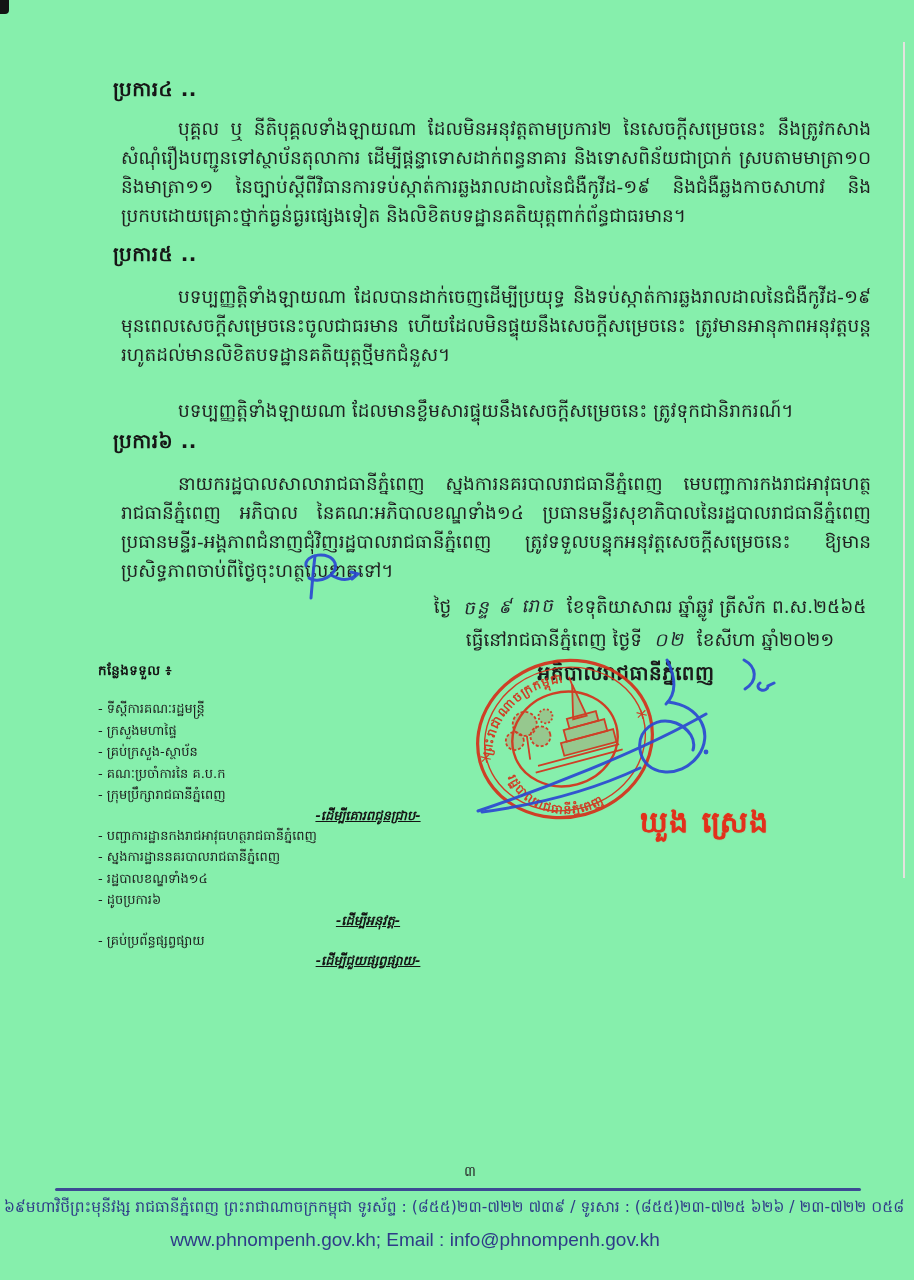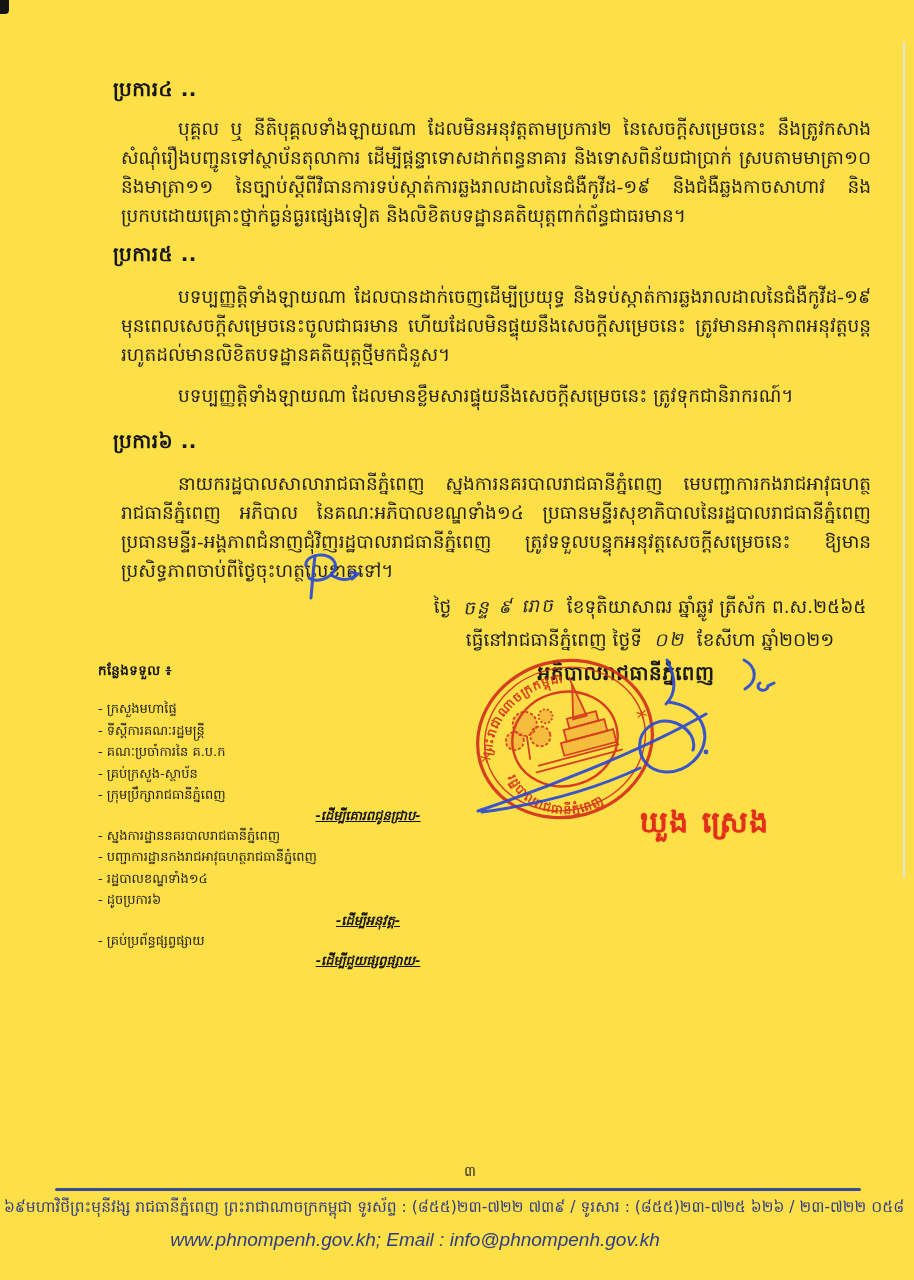--- a/index.html
+++ b/index.html
@@ -1,18 +1,18 @@
 <!DOCTYPE html>
 <html><head>
 <meta charset="utf-8">
 <style>
   html,body{margin:0;padding:0;background:#777;}
   .page{
     position:relative;width:914px;height:1280px;margin:0 auto;
-    background:#fde047;overflow:hidden;
+    background:#86efac;overflow:hidden;
     font-family:"DejaVu Sans", sans-serif;color:#1c1c1c;
   }
   .scan-corner{position:absolute;left:0;top:0;width:9px;height:14px;background:#141414;border-bottom-right-radius:4px;}
   .scan-edge{position:absolute;left:903px;top:42px;width:2px;height:836px;background:#e3e2de;}
   .art-head{position:absolute;left:113px;margin:0;font-size:20px;font-weight:bold;color:#161616;letter-spacing:.5px;}
   .body-p{position:absolute;left:113px;width:750px;margin:8px;font-size:18.5px;line-height:29px;text-align:justify;text-indent:57px;color:#1f1f1f;}
   .date-block{position:absolute;left:400px;top:590px;width:500px;text-align:center;}
   .date-line{font-size:18.5px;line-height:33px;color:#202020;white-space:nowrap;}
   .hand{display:inline-block;font-style:italic;transform:rotate(-2deg);color:#23242c;padding:0 6px;letter-spacing:2px;}
   .sign-title{position:absolute;left:416px;top:660px;width:420px;text-align:center;font-size:20px;font-weight:bold;color:#1b1b1b;letter-spacing:.5px;}
@@ -20,36 +20,36 @@
   .stamp-wrap{position:absolute;left:466px;top:654px;width:198px;height:174px;opacity:.93;}
   .ink-overlay{position:absolute;left:0;top:0;width:914px;height:1280px;pointer-events:none;}
   .recipients{position:absolute;left:98px;top:662px;width:342px;}
   .recipients-heading{font-size:13.5px;font-weight:bold;color:#141414;margin:0 0 16px 0;letter-spacing:.4px;}
   .recip-list{list-style:none;margin:0;padding:0;}
   .recip-item{font-size:13px;line-height:21.5px;color:#1d1d1d;}
   .recip-note{font-size:13px;line-height:19px;font-weight:bold;font-style:italic;text-decoration:underline;color:#141414;margin-left:198px;text-align:center;}
   .page-number{position:absolute;left:440px;top:1162px;width:60px;text-align:center;font-size:14px;color:#2a2a2a;}
   .footer-rule{position:absolute;left:55px;top:1188px;width:806px;height:3px;background:#3d4a94;border-radius:2px;}
   .footer-address{position:absolute;left:0;top:1197px;width:908px;text-align:center;font-size:15.5px;color:#2e3b88;}
-  .footer-web{position:absolute;left:0;top:1229px;width:830px;text-align:center;font-size:19px;color:#2e3b88;font-family:"Liberation Sans", sans-serif;font-style:italic;}
+  .footer-web{position:absolute;left:0;top:1229px;width:830px;text-align:center;font-size:19px;color:#2e3b88;font-family:"Liberation Sans", sans-serif;}
 </style>
 </head>
 <body>
 
 <div class="page">
 
   <div class="scan-corner"></div>
   <div class="scan-edge"></div>
 
   <h3 class="art-head" style="top:76px">ប្រការ៤ ..</h3>
   <p class="body-p" style="top:106px">បុគ្គល ឬ នីតិបុគ្គលទាំងឡាយណា ដែលមិនអនុវត្តតាមប្រការ២ នៃសេចក្ដីសម្រេចនេះ នឹងត្រូវកសាងសំណុំរឿងបញ្ជូនទៅស្ថាប័នតុលាការ ដើម្បីផ្ដន្ទាទោសដាក់ពន្ធនាគារ និងទោសពិន័យជាប្រាក់ ស្របតាមមាត្រា១០ និងមាត្រា១១ នៃច្បាប់ស្ដីពីវិធានការទប់ស្កាត់ការឆ្លងរាលដាលនៃជំងឺកូវីដ-១៩ និងជំងឺឆ្លងកាចសាហាវ និងប្រកបដោយគ្រោះថ្នាក់ធ្ងន់ធ្ងរផ្សេងទៀត និងលិខិតបទដ្ឋានគតិយុត្តពាក់ព័ន្ធជាធរមាន។</p>
 
   <h3 class="art-head" style="top:241px">ប្រការ៥ ..</h3>
   <p class="body-p" style="top:274px">បទប្បញ្ញត្តិទាំងឡាយណា ដែលបានដាក់ចេញដើម្បីប្រយុទ្ធ និងទប់ស្កាត់ការឆ្លងរាលដាលនៃជំងឺកូវីដ-១៩ មុនពេលសេចក្ដីសម្រេចនេះចូលជាធរមាន ហើយដែលមិនផ្ទុយនឹងសេចក្ដីសម្រេចនេះ ត្រូវមានអានុភាពអនុវត្តបន្តរហូតដល់មានលិខិតបទដ្ឋានគតិយុត្តថ្មីមកជំនួស។</p>
-  <p class="body-p" style="top:373px">បទប្បញ្ញត្តិទាំងឡាយណា ដែលមានខ្លឹមសារផ្ទុយនឹងសេចក្ដីសម្រេចនេះ ត្រូវទុកជានិរាករណ៍។</p>
+  <p class="body-p" style="top:388px">បទប្បញ្ញត្តិទាំងឡាយណា ដែលមានខ្លឹមសារផ្ទុយនឹងសេចក្ដីសម្រេចនេះ ត្រូវទុកជានិរាករណ៍។</p>
 
   <h3 class="art-head" style="top:428px">ប្រការ៦ ..</h3>
   <p class="body-p" style="top:461px">នាយករដ្ឋបាលសាលារាជធានីភ្នំពេញ ស្នងការនគរបាលរាជធានីភ្នំពេញ មេបញ្ជាការកងរាជអាវុធហត្ថរាជធានីភ្នំពេញ អភិបាល នៃគណៈអភិបាលខណ្ឌទាំង១៤ ប្រធានមន្ទីរសុខាភិបាលនៃរដ្ឋបាលរាជធានីភ្នំពេញ ប្រធានមន្ទីរ-អង្គភាពជំនាញជុំវិញរដ្ឋបាលរាជធានីភ្នំពេញ ត្រូវទទួលបន្ទុកអនុវត្តសេចក្ដីសម្រេចនេះ ឱ្យមានប្រសិទ្ធភាពចាប់ពីថ្ងៃចុះហត្ថលេខាតទៅ។</p>
 
   <div class="date-block">
     <div class="date-line">
       <span>ថ្ងៃ</span>
       <span class="hand">ចន្ទ ៩ រោច</span>
       <span>ខែទុតិយាសាឍ ឆ្នាំឆ្លូវ ត្រីស័ក ព.ស.២៥៦៥</span>
     </div>
@@ -116,28 +116,28 @@
       <path d="M 640,768 C 580,796 520,807 482,812"></path>
       <circle cx="706" cy="752" r="2.4" fill="#2b49d2" stroke="none"></circle>
     </g>
   </svg>
 
   <div class="sign-name">ឃួង ស្រេង</div>
 
   <div class="recipients">
     <div class="recipients-heading">កន្លែងទទួល ៖</div>
     <ul class="recip-list">
+      <li class="recip-item">- ទីស្ដីការគណៈរដ្ឋមន្ត្រី</li>
       <li class="recip-item">- ក្រសួងមហាផ្ទៃ</li>
-      <li class="recip-item">- ទីស្ដីការគណៈរដ្ឋមន្ត្រី</li>
+      <li class="recip-item">- គ្រប់ក្រសួង-ស្ថាប័ន</li>
       <li class="recip-item">- គណៈប្រចាំការនៃ គ.ប.ក</li>
-      <li class="recip-item">- គ្រប់ក្រសួង-ស្ថាប័ន</li>
       <li class="recip-item">- ក្រុមប្រឹក្សារាជធានីភ្នំពេញ</li>
       <li class="recip-note">-ដើម្បីគោរពជូនជ្រាប-</li>
+      <li class="recip-item">- បញ្ជាការដ្ឋានកងរាជអាវុធហត្ថរាជធានីភ្នំពេញ</li>
       <li class="recip-item">- ស្នងការដ្ឋាននគរបាលរាជធានីភ្នំពេញ</li>
-      <li class="recip-item">- បញ្ជាការដ្ឋានកងរាជអាវុធហត្ថរាជធានីភ្នំពេញ</li>
       <li class="recip-item">- រដ្ឋបាលខណ្ឌទាំង១៤</li>
       <li class="recip-item">- ដូចប្រការ៦</li>
       <li class="recip-note">-ដើម្បីអនុវត្ត-</li>
       <li class="recip-item">- គ្រប់ប្រព័ន្ធផ្សព្វផ្សាយ</li>
       <li class="recip-note">-ដើម្បីជួយផ្សព្វផ្សាយ-</li>
     </ul>
   </div>
 
   <div class="page-number">៣</div>
 

